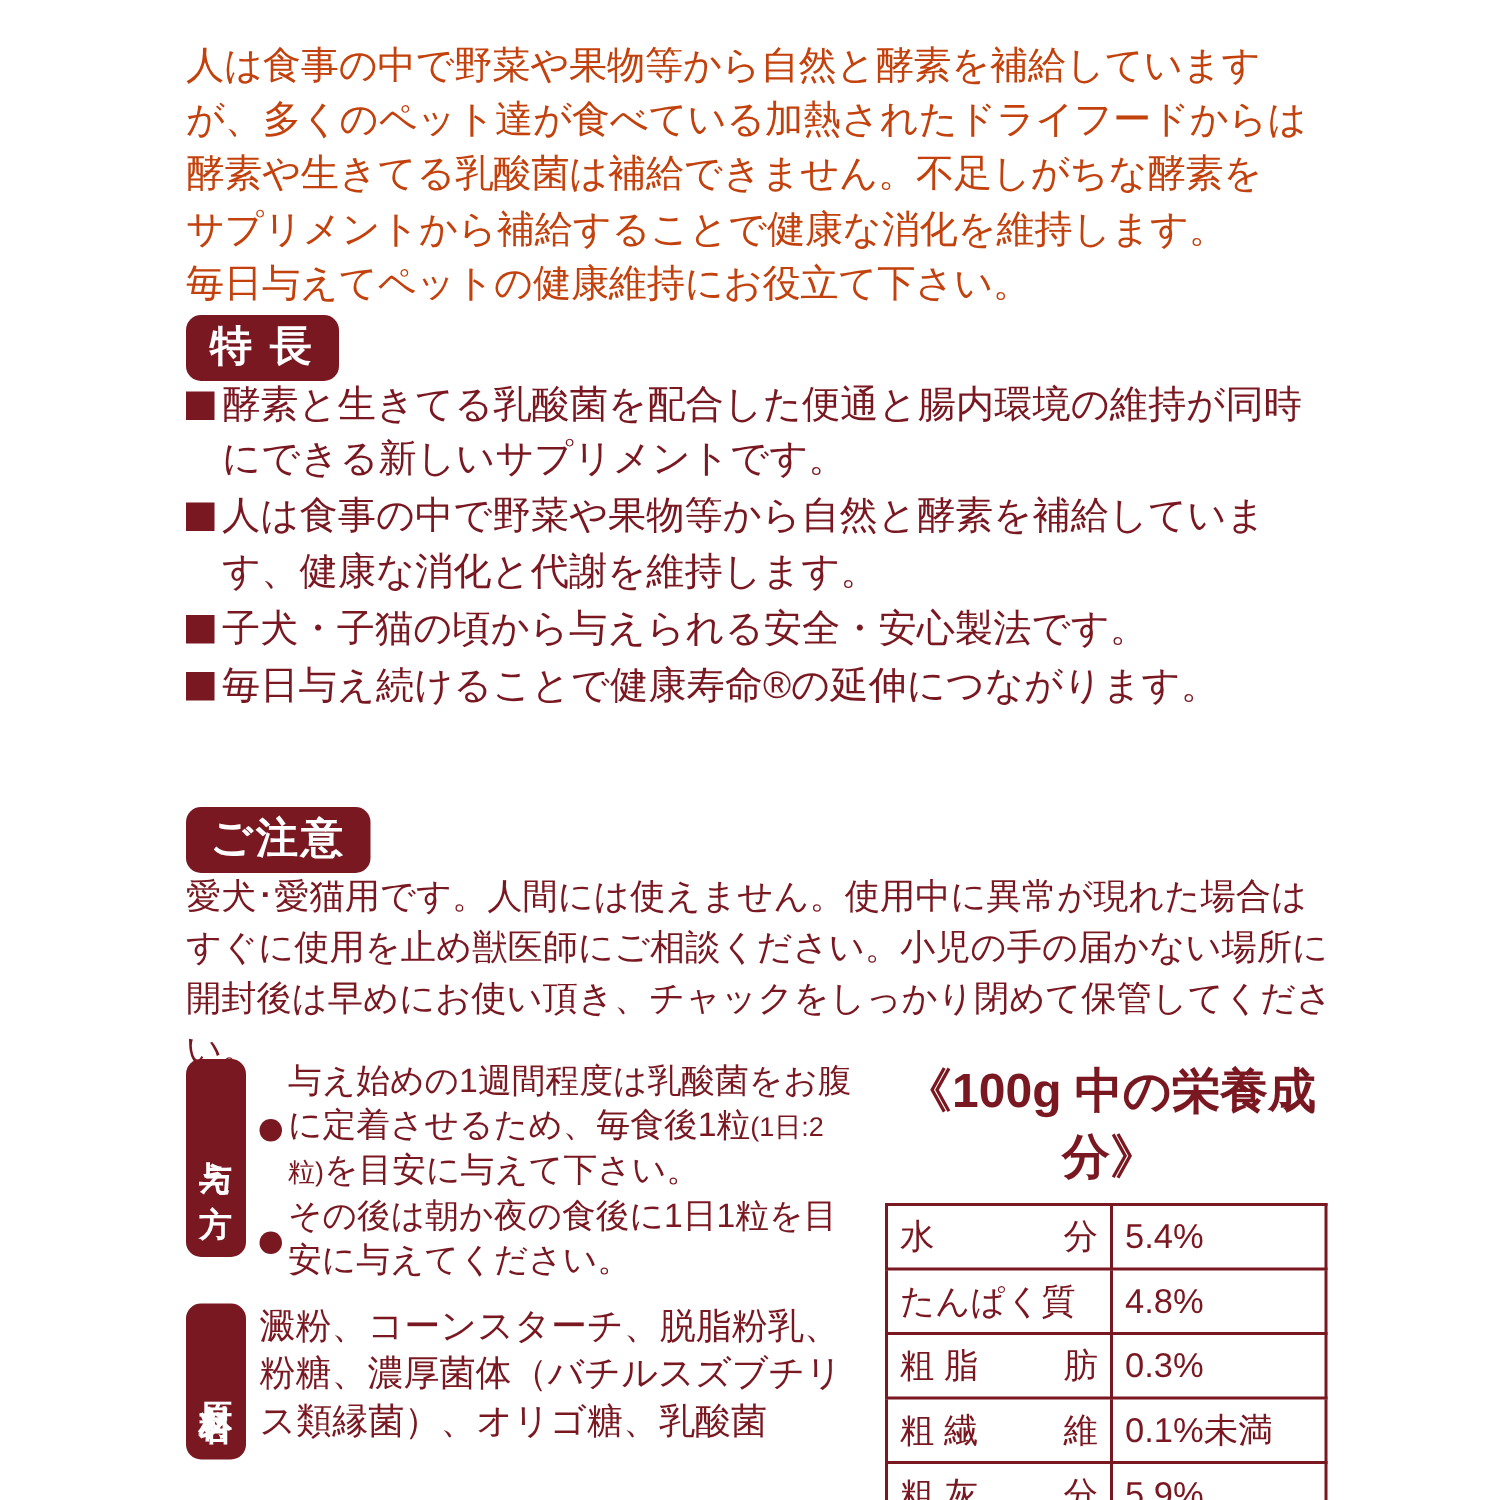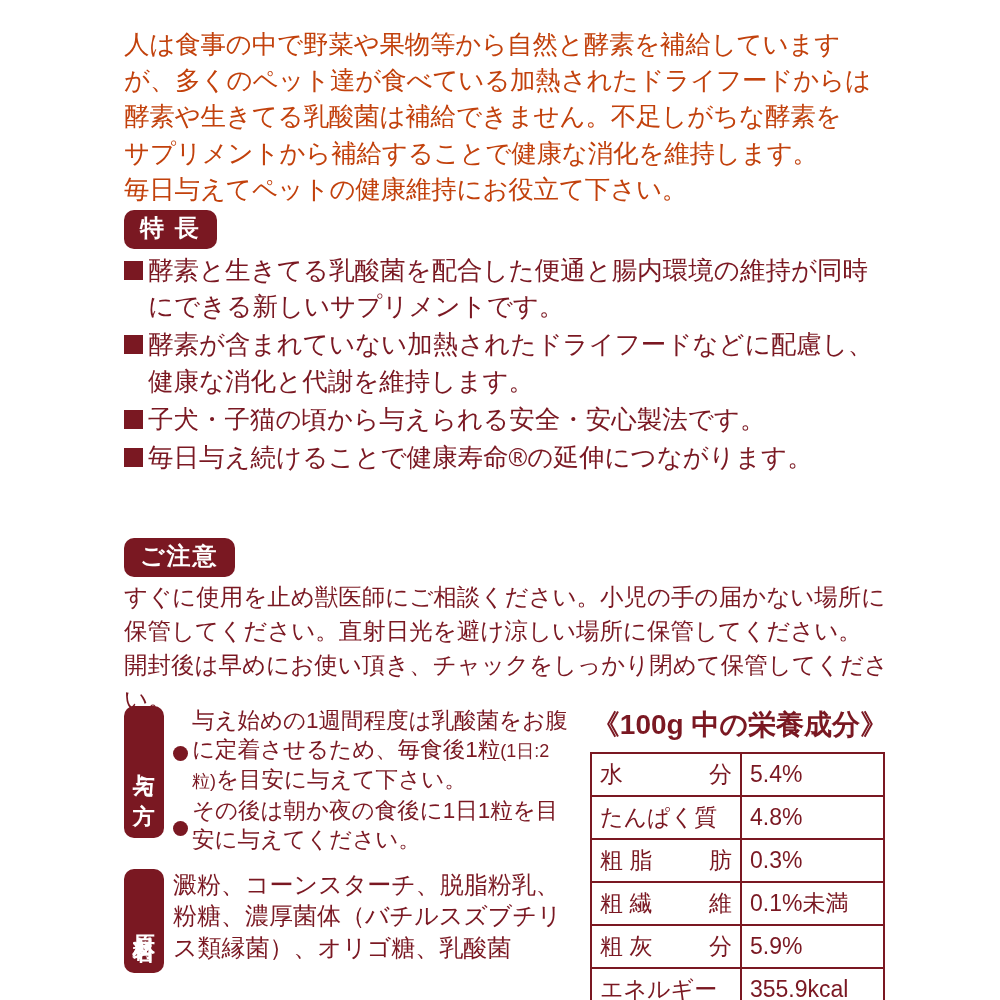--- a/index.html
+++ b/index.html
@@ -35,21 +35,21 @@
   }
   .intro p { margin: 0; }
 
   
   .tag {
     display: inline-block;
     background: #7a1822;
     color: #ffffff;
     border-radius: 10px;
     padding: 4px 16px 6px 16px;
-    font-size: 24px;
+    font-size: 28px;
     line-height: 1.2;
     letter-spacing: 2px;
     font-weight: bold;
   }
 
   .features-tag-wrap { position: absolute; left: 124px; top: 210px; }
   .features {
     position: absolute;
     left: 124px;
     top: 252px;
@@ -139,21 +139,21 @@
   }
 
   
   .nutri {
     position: absolute;
     left: 590px;
     top: 706px;
     width: 300px;
   }
   .nutri-title {
-    font-size: 28px;
+    font-size: 32px;
     font-weight: bold;
     text-align: center;
     margin-bottom: 8px;
     letter-spacing: 0px;
   }
   table.nutri-table {
     border-collapse: collapse;
     width: 295px;
     font-size: 23px;
   }
@@ -190,39 +190,39 @@
     <span class="tag">特 長</span>
   </div>
 
   <div class="features">
     <div class="feat">
       <span class="sq"></span>
       <span class="txt">酵素と生きてる乳酸菌を配合した便通と腸内環境の維持が同時にできる新しいサプリメントです。</span>
     </div>
     <div class="feat">
       <span class="sq"></span>
-      <span class="txt">酵素が含まれていない加熱されたドライフードなどに配慮し、健康な消化と代謝を維持します。</span>
+      <span class="txt">人は食事の中で野菜や果物等から自然と酵素を補給しています、健康な消化と代謝を維持します。</span>
     </div>
     <div class="feat">
       <span class="sq"></span>
       <span class="txt">子犬・子猫の頃から与えられる安全・安心製法です。</span>
     </div>
     <div class="feat">
       <span class="sq"></span>
       <span class="txt">毎日与え続けることで健康寿命®の延伸につながります。</span>
     </div>
   </div>
 
   <div class="caution-tag-wrap">
     <span class="tag">ご注意</span>
   </div>
 
   <div class="caution">
+    <p>愛犬･愛猫用です。人間には使えません。使用中に異常が現れた場合は</p>
     <p>すぐに使用を止め獣医師にご相談ください。小児の手の届かない場所に</p>
-    <p>保管してください。直射日光を避け涼しい場所に保管してください。</p>
     <p>開封後は早めにお使い頂き、チャックをしっかり閉めて保管してください。</p>
   </div>
 
   <div class="bottom">
 
     <div class="howto-row">
       <div class="vtag howto-tag">与え方</div>
       <div class="howto-body">
         <div class="bullet-item">
           <span class="dot"></span>

